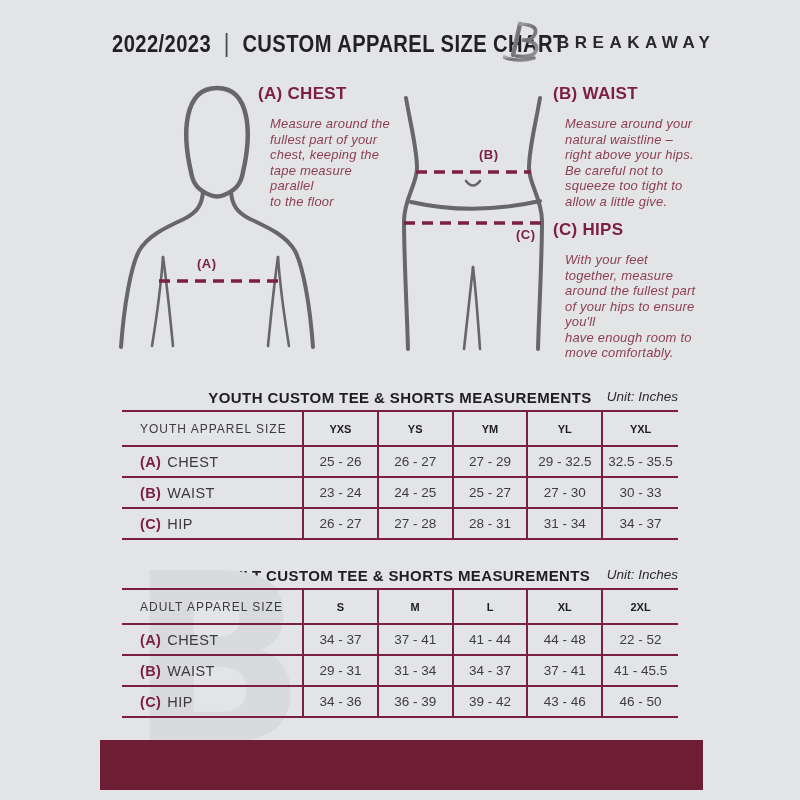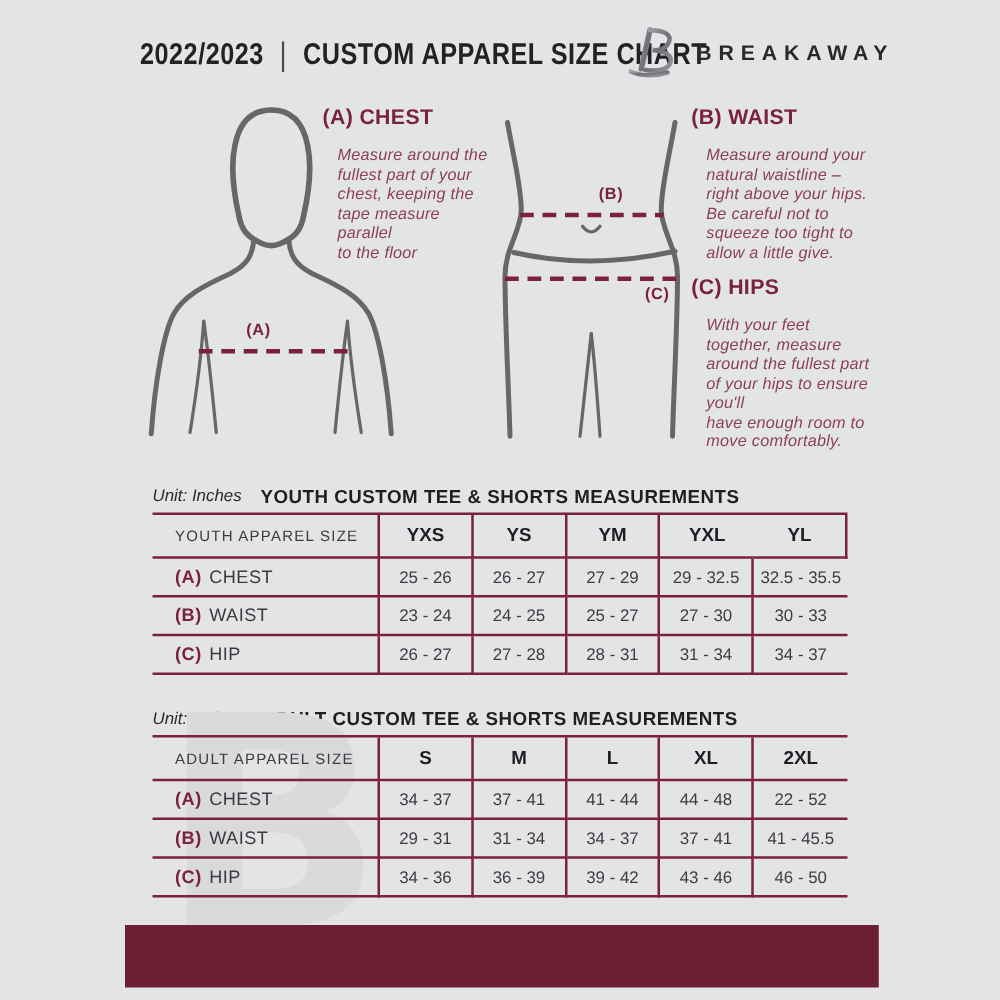--- a/index.html
+++ b/index.html
@@ -43,38 +43,38 @@
   .instr p{
     margin:12px; font-size:13px; line-height:15.5px; font-style:italic;
     color:var(--accent_soft); white-space:pre-line; letter-spacing:.2px;
   }
   
   .sec-title{
     position:absolute; left:122px; width:556px; text-align:center;
     font-size:15px; font-weight:bold; color:#1f1f22; letter-spacing:.4px;margin-top:17px;
   }
   .sec-unit{
-    position:absolute; left:122px; width:556px; text-align:left;
+    position:absolute; left:122px; width:556px; text-align:right;
     font-size:13.5px; font-style:italic; color:#2b2b2e;
   }
   
   .size-table{
     position:absolute; left:122px; width:556px; display:grid;
     grid-template-columns:182px repeat(5,1fr);
     border-top:2px solid var(--line); z-index:2;
   }
   .cell{
     display:flex; align-items:center; justify-content:center;
     border-right:2px solid var(--line); border-bottom:2px solid var(--line);
     height:29px; font-size:13.5px; color:#3d3d41;
   }
   .cell.last{border-right:none;}
   .cell.hd{height:33px;}
   .cell.label{justify-content:flex-start; padding-left:18px; font-size:14.5px; letter-spacing:.4px; color:var(--text_gray);}
-  .cell.size-head{font-weight:bold; font-size:15px; color:#202024;}
+  .cell.size-head{font-weight:bold; font-size:11px; color:#202024;}
   .cell.size-label-head{font-size:12px; letter-spacing:1px; color:var(--text_gray);}
   .row-prefix{font-weight:bold; color:var(--accent); margin-right:6px;}
   
   .watermark{
     position:absolute; left:128px; top:543px; font-size:235px; line-height:1;
     font-weight:bold; color:var(--watermark); z-index:1; font-family:"DejaVu Sans", sans-serif;
   }
   .footer-bar{
     position:absolute; left:100px; top:740px; width:603px; height:50px;
     background:var(--footer); z-index:3;
@@ -164,22 +164,22 @@
   <span class="watermark">B</span>
 
   <div class="sec-title" style="top:372px">YOUTH CUSTOM TEE &amp; SHORTS MEASUREMENTS</div>
   <div class="sec-unit" style="top:389px">Unit: Inches</div>
 
   <div class="size-table" style="top:410px">
     <div class="cell hd label size-label-head">YOUTH APPAREL SIZE</div>
     <div class="cell hd size-head">YXS</div>
     <div class="cell hd size-head">YS</div>
     <div class="cell hd size-head">YM</div>
+    <div class="cell hd size-head">YL</div>
     <div class="cell hd size-head last">YXL</div>
-    <div class="cell hd size-head">YL</div>
 
     <div class="cell label">
       <span class="row-prefix">(A)</span>
       <span>CHEST</span>
     </div>
     <div class="cell">25 - 26</div>
     <div class="cell">26 - 27</div>
     <div class="cell">27 - 29</div>
     <div class="cell">29 - 32.5</div>
     <div class="cell last">32.5 - 35.5</div>

